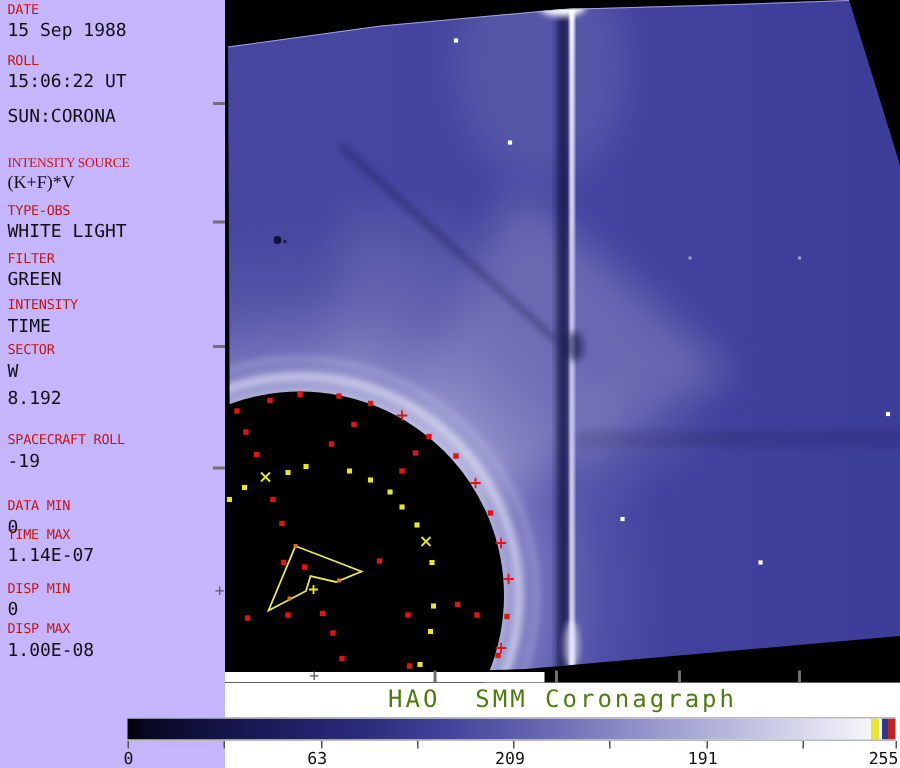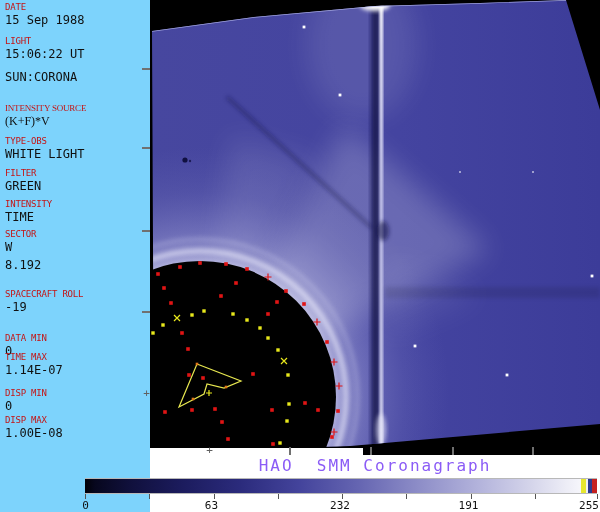--- a/index.html
+++ b/index.html
@@ -1,32 +1,32 @@
 <!DOCTYPE html>
 <html><head>
 <meta charset="utf-8">
 <style>
   html,body{margin:0;padding:0;background:#ffffff;}
   #app{position:relative;width:600px;height:512px;background:#ffffff;overflow:hidden;
        font-family:"DejaVu Sans Mono","Liberation Mono",monospace;}
   
-  #panel{position:absolute;left:0;top:0;width:150px;height:512px;background:#7dd3fc;}
+  #panel{position:absolute;left:0;top:0;width:150px;height:512px;background:#c4b5fd;}
   .field{position:absolute;left:5px;width:145px;}
   .flabel{font-size:9px;letter-spacing:-0.2px;color:#c41414;line-height:11px;white-space:pre;}
   .fvalue{font-size:12px;color:#101010;line-height:14px;white-space:pre;}
   
   #image-area{position:absolute;left:150px;top:0;width:450px;height:455px;background:#000;}
   #image-area svg{display:block;}
   
   .ltick{position:absolute;width:8px;height:2px;background:#707070;}
   .btick{position:absolute;width:2px;height:8px;background:#707070;}
   .tickplus{position:absolute;color:#606060;font-size:11px;line-height:11px;width:11px;text-align:center;}
   
   #title{position:absolute;left:150px;top:456px;width:450px;text-align:center;
-         font-size:16px;letter-spacing:2px;white-space:pre;color:#8b5cf6;}
+         font-size:16px;letter-spacing:2px;white-space:pre;color:#4d7c0f;}
   #colorbar{position:absolute;left:85px;top:478px;width:512px;height:34px;}
   #bar{position:absolute;left:0;top:0;width:512px;height:14px;border-top:1px solid #b8b8b8;border-bottom:1px solid #b8b8b8;
     background:linear-gradient(90deg,
       #010108 0px,#07071e 10px,#10103c 45px,#1b1b5c 95px,#2b2b7c 155px,#44449c 215px,
       #6666b2 275px,#8e8ec8 335px,#b4b4dc 395px,#d4d4ea 445px,#ececf6 480px,#f6f6fb 496px,
       #e6e630 496px,#e6e630 501px,#eeeef6 501px,#eeeef6 503px,#2a3a8e 503px,#2a3a8e 507px,
       #c42020 507px,#c42020 512px);}
   .cbtick{position:absolute;top:16px;width:1px;height:5px;background:#555555;}
   .cblabel{position:absolute;top:21px;font-size:11px;color:#101010;}
 </style>
@@ -34,21 +34,21 @@
 <body>
 
 <div id="app">
 
   <div id="panel">
       <div class="field" style="top: 2px;">
         <div class="flabel">DATE</div>
         <div class="fvalue">15 Sep 1988</div>
       </div>
       <div class="field" style="top: 36px;">
-        <div class="flabel">LIGHT</div>
+        <div class="flabel">ROLL</div>
         <div class="fvalue">15:06:22 UT</div>
       </div>
       <div class="field" style="top: 70px;">
         <div class="fvalue">SUN:CORONA</div>
       </div>
       <div class="field" style="top: 103px; font-family: Liberation Serif, serif;">
         <div class="flabel">INTENSITY SOURCE</div>
         <div class="fvalue">(K+F)*V</div>
       </div>
       <div class="field" style="top: 136px;">
@@ -246,19 +246,19 @@
         <div class="cbtick" style="left: 192.753px;"></div>
         <div class="cbtick" style="left: 257.004px;"></div>
         <div class="cbtick" style="left: 321.255px;"></div>
         <div class="cbtick" style="left: 385.506px;"></div>
         <div class="cbtick" style="left: 449.757px;"></div>
         <div class="cbtick" style="left: 512px;"></div>
       </div>
     <div id="bar-labels">
         <div class="cblabel" style="left: 0px; transform: translateX(-40%);">0</div>
         <div class="cblabel" style="left: 126.494px; transform: translateX(-50%);">63</div>
-        <div class="cblabel" style="left: 254.996px; transform: translateX(-50%);">232</div>
+        <div class="cblabel" style="left: 254.996px; transform: translateX(-50%);">209</div>
         <div class="cblabel" style="left: 383.498px; transform: translateX(-50%);">191</div>
         <div class="cblabel" style="left: 512px; transform: translateX(-90%);">255</div>
       </div>
   </div>
 
 </div>
 
 </body></html>

